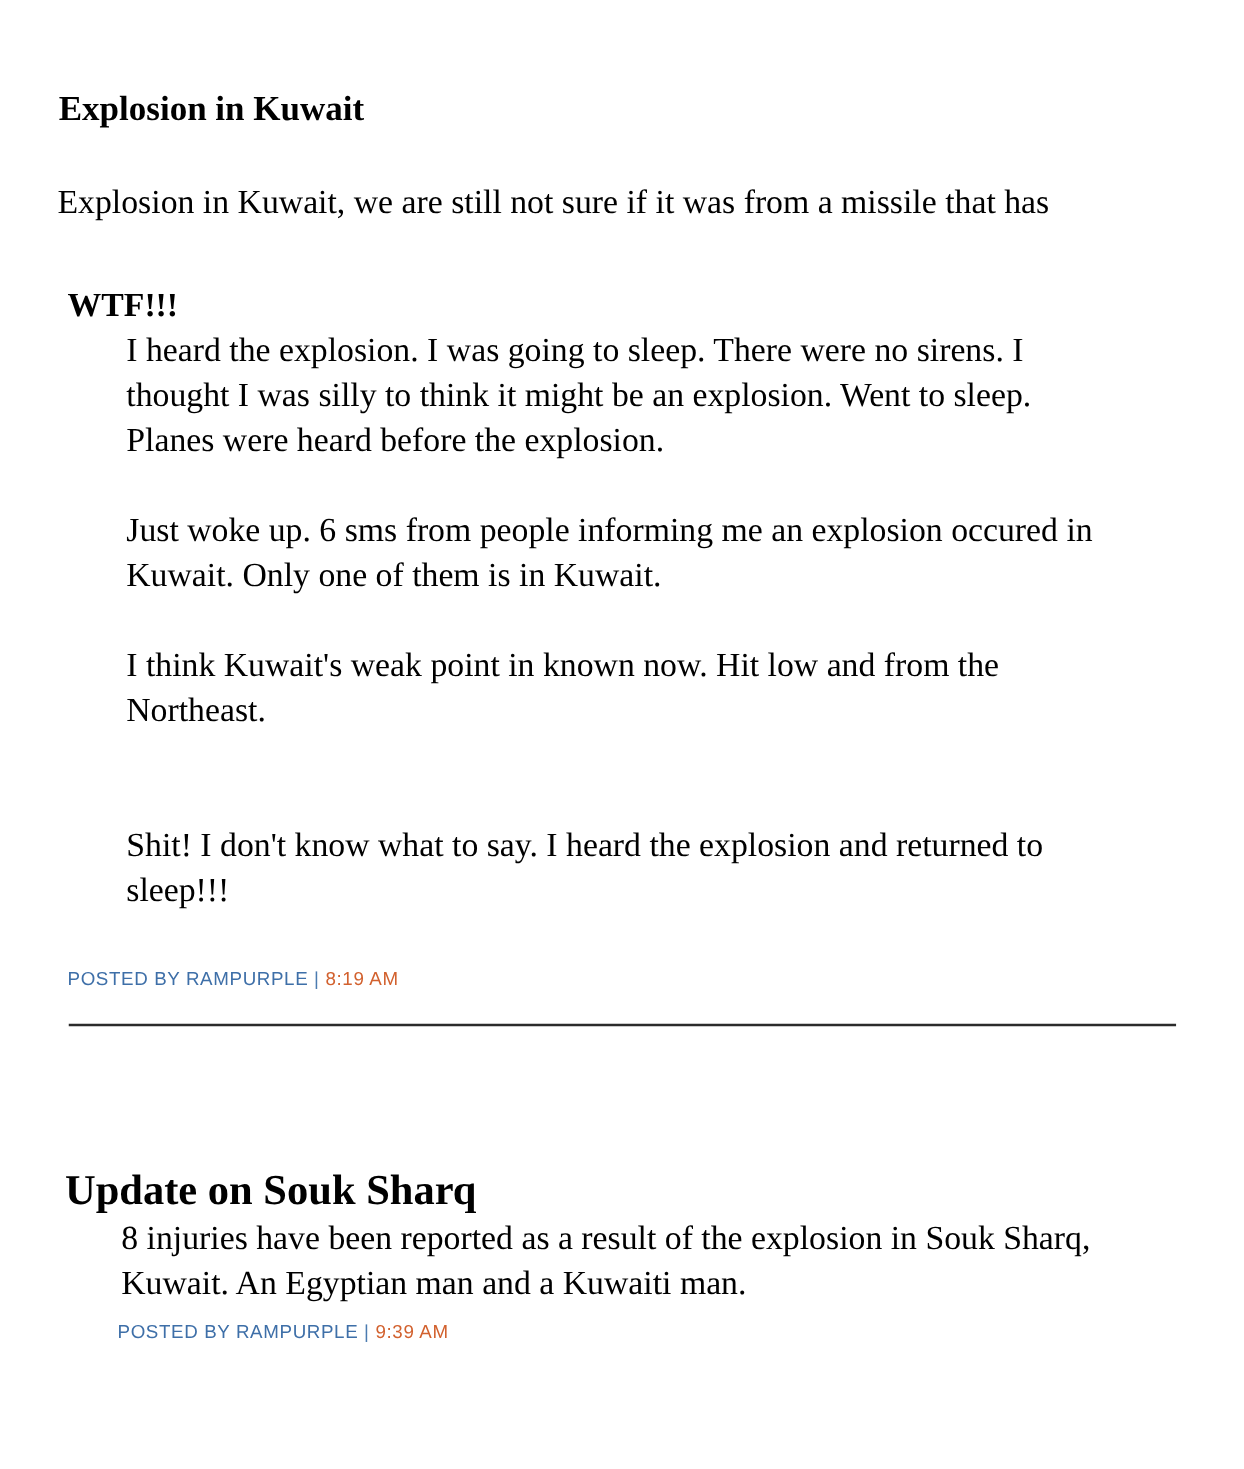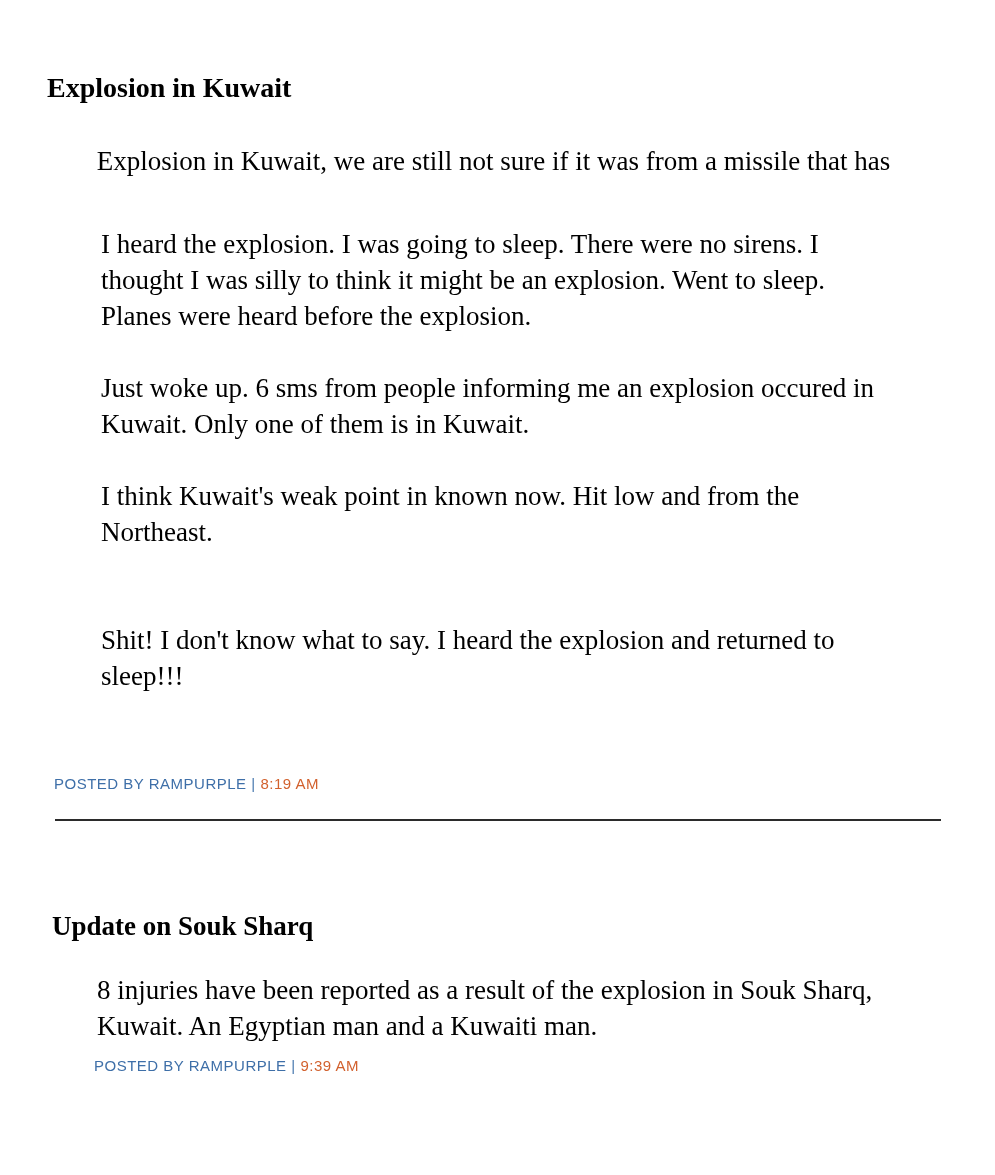--- a/index.html
+++ b/index.html
@@ -60,23 +60,24 @@
   }
 </style>
 </head>
 <body>
 
 <div class="page" style="--blue: #3E6FA8; --sep: #4B7BB0; --orange: #D2612E; --divider: #2b2b2b;">
 
   <article>
     <h2 class="abs post-title" style="left:47px; top:70px;">Explosion in Kuwait</h2>
 
-    <div class="abs intro-line" style="left:46px; top:143px; right:0; height:37px;text-align:center;">Explosion in Kuwait, we are still not sure if it was from a missile that has</div>
+    <div class="abs intro-line" style="left:46px; top:143px; right:0; height:37px;">Explosion in Kuwait, we are still not sure if it was from a missile that has</div>
 
     <div class="abs" style="left:54px; top:226px; right:0;">
+      <span class="post-body-heading">WTF!!!</span>
       <div class="post-body-text">I heard the explosion. I was going to sleep. There were no sirens. I
 thought I was silly to think it might be an explosion. Went to sleep.
 Planes were heard before the explosion.
 
 Just woke up. 6 sms from people informing me an explosion occured in
 Kuwait. Only one of them is in Kuwait.
 
 I think Kuwait's weak point in known now. Hit low and from the
 Northeast.
 
@@ -89,21 +90,21 @@
       <span class="byline-label">POSTED BY</span>
       <a class="byline-author">RAMPURPLE</a>
       <span class="byline-sep">|</span>
       <a class="byline-time">8:19 AM</a>
     </div>
 
     <div class="abs divider" style="left:55px; top:819px; right:0;"></div>
   </article>
 
   <article>
-    <h2 class="abs post-title" style="left:52px; top:908px; font-size:27px;">Update on Souk Sharq</h2>
+    <h2 class="abs post-title" style="left:52px; top:935px; font-size:34px;">Update on Souk Sharq</h2>
 
     <div class="abs post-body-text" style="left:50px; top:972px; right:0;">8 injuries have been reported as a result of the explosion in Souk Sharq,
 Kuwait. An Egyptian man and a Kuwaiti man.</div>
 
     <div class="abs byline" style="left:54px; top:1054px;margin-left:40px;">
       <span class="byline-label">POSTED BY</span>
       <a class="byline-author">RAMPURPLE</a>
       <span class="byline-sep">|</span>
       <a class="byline-time">9:39 AM</a>
     </div>

